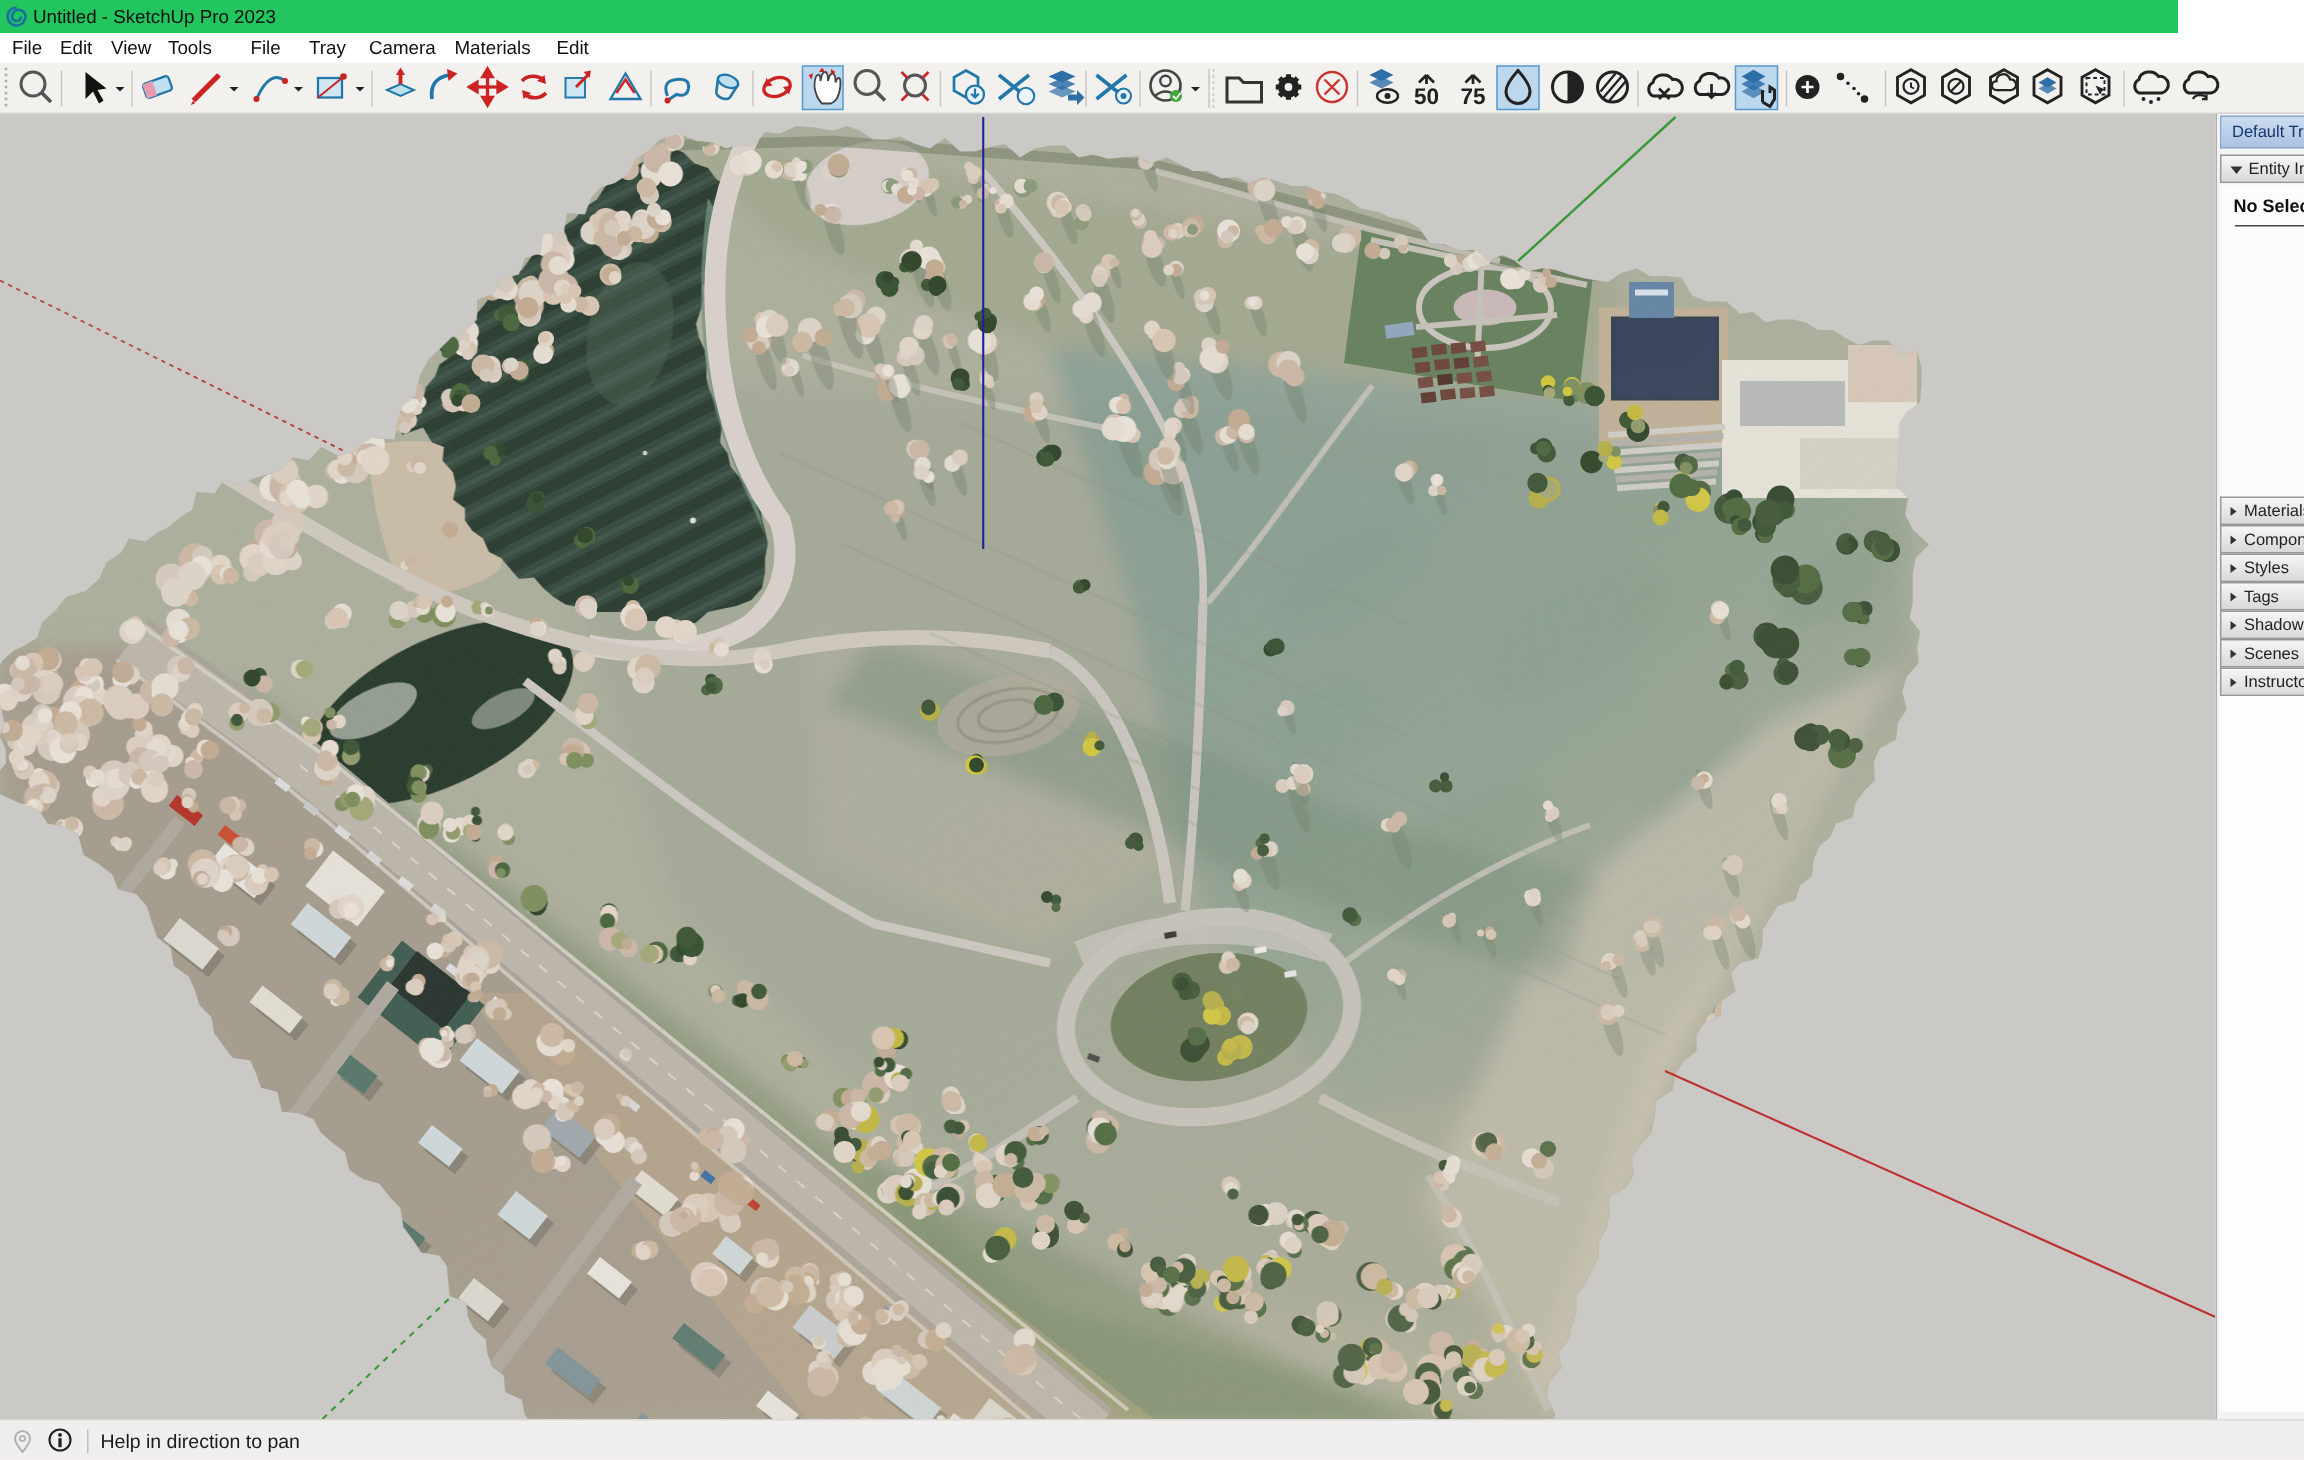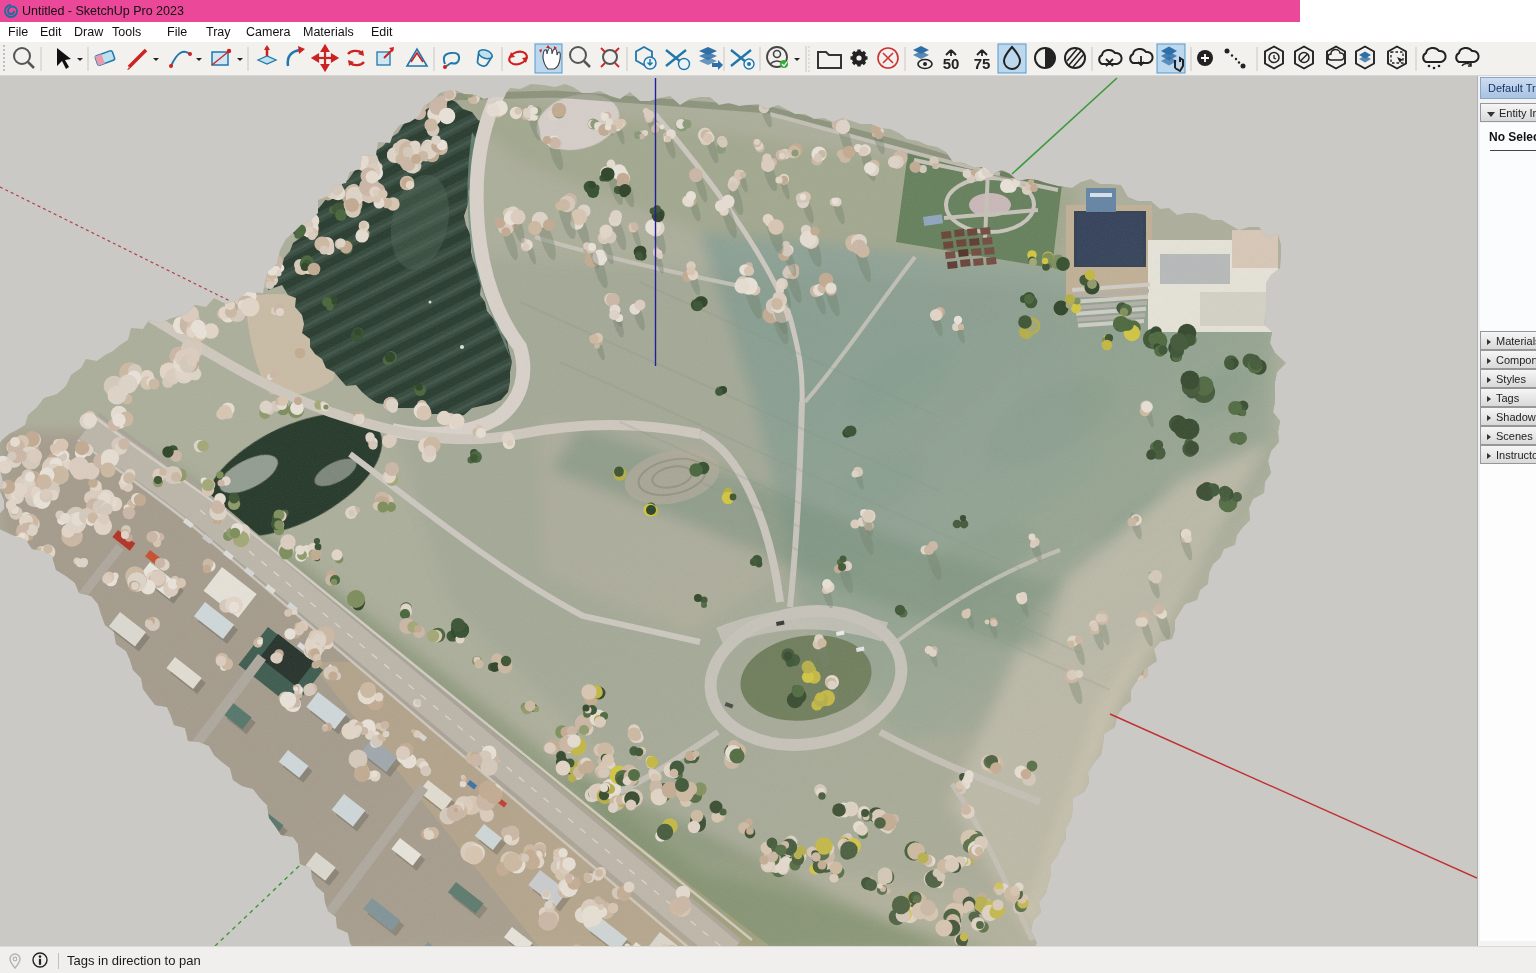--- a/index.html
+++ b/index.html
@@ -1,37 +1,37 @@
 <!DOCTYPE html>
 <html><head><meta charset="utf-8">
 <style>
 * { margin:0; padding:0; box-sizing:border-box; }
 html,body { width:1536px; height:973px; overflow:hidden; font-family:"Liberation Sans",sans-serif; background:#fff; }
-#titlebar { position:absolute; left:0; top:0; width:1300px; height:22px; background:#ec4899; }
+#titlebar { position:absolute; left:0; top:0; width:1452px; height:22px; background:#22c55e; }
 #titlebar .t { position:absolute; left:22px; top:4px; font-size:12.5px; color:#111; }
 #menubar { position:absolute; left:0; top:22px; width:1536px; height:20px; background:#fff; }
 #menubar span { position:absolute; top:3px; font-size:12.5px; color:#111; }
 #toolbar { position:absolute; left:0; top:42px; width:1247px; height:34px; }
 #viewport { position:absolute; left:0; top:76px; width:1477px; height:870px; background:#cac9c5; overflow:hidden; }
 #panel { position:absolute; left:1477px; top:76px; width:59px; height:870px; background:#f2f3f5; border-left:1px solid #b0b0b0; }
 #statusbar { position:absolute; left:0; top:946px; width:1536px; height:27px; background:#f0efed; border-top:1px solid #dcdad7; }
 .sbar { position:absolute; left:2px; width:57px; height:19px; background:linear-gradient(#f6f6f6,#d9d9d9); border:1px solid #979797; border-right:none; font-size:11px; color:#222; padding:3px 0 0 6px; white-space:nowrap; overflow:hidden; }
 .arr { display:inline-block; width:0; height:0; border-left:4px solid #333; border-top:3.5px solid transparent; border-bottom:3.5px solid transparent; margin-right:5px; }
 </style></head>
 <body>
 <div id="titlebar">
   <svg style="position:absolute;left:4px;top:4px" width="14" height="14" viewBox="0 0 14 14">
       <path d="M7,1 a6,6 0 1 0 6,6 a4.5,4.5 0 0 0 -9,0 a3,3 0 0 0 6,0" fill="none" stroke="#1b6e9e" stroke-width="1.8"></path>
     </svg>
   <span class="t">Untitled - SketchUp Pro 2023</span>
 </div>
 <div id="menubar">
   <span style="left:8px">File</span>
     <span style="left:40px">Edit</span>
-    <span style="left:74px">Draw</span>
+    <span style="left:74px">View</span>
   <span style="left:112px">Tools</span>
     <span style="left:167px">File</span>
     <span style="left:206px">Tray</span>
   <span style="left:246px">Camera</span>
     <span style="left:303px">Materials</span>
     <span style="left:371px">Edit</span>
 </div>
 <div id="toolbar"><svg width="1536" height="34" viewBox="0 0 1536 34">
       <rect width="1536" height="34" fill="#f2f1ee"></rect>
       <rect y="33" width="1536" height="1" fill="#d8d6d3"></rect>
@@ -2532,13 +2532,13 @@
   <svg style="position:absolute;left:8px;top:6px" width="14" height="16" viewBox="0 0 14 16">
       <path d="M7,1 a5,5 0 0 1 5,5 q0,3 -5,9 q-5,-6 -5,-9 a5,5 0 0 1 5,-5 z" fill="none" stroke="#b5b3b0" stroke-width="1.4"></path>
       <circle cx="7" cy="6" r="1.8" fill="none" stroke="#b5b3b0" stroke-width="1.2"></circle>
     </svg>
   <svg style="position:absolute;left:32px;top:5px" width="16" height="16" viewBox="0 0 16 16">
       <circle cx="8" cy="8" r="7" fill="none" stroke="#222" stroke-width="1.4"></circle>
       <circle cx="8" cy="4.6" r="1.3" fill="#222"></circle>
       <rect x="6.9" y="6.8" width="2.2" height="6" fill="#222"></rect>
     </svg>
   <div style="position:absolute;left:58px;top:6px;width:1px;height:16px;background:#c2c0bd"></div>
-  <div style="position:absolute;left:67px;top:6px;font-size:13px;color:#1a1a1a">Tags in direction to pan</div>
+  <div style="position:absolute;left:67px;top:6px;font-size:13px;color:#1a1a1a">Help in direction to pan</div>
 </div>
 </body></html>

